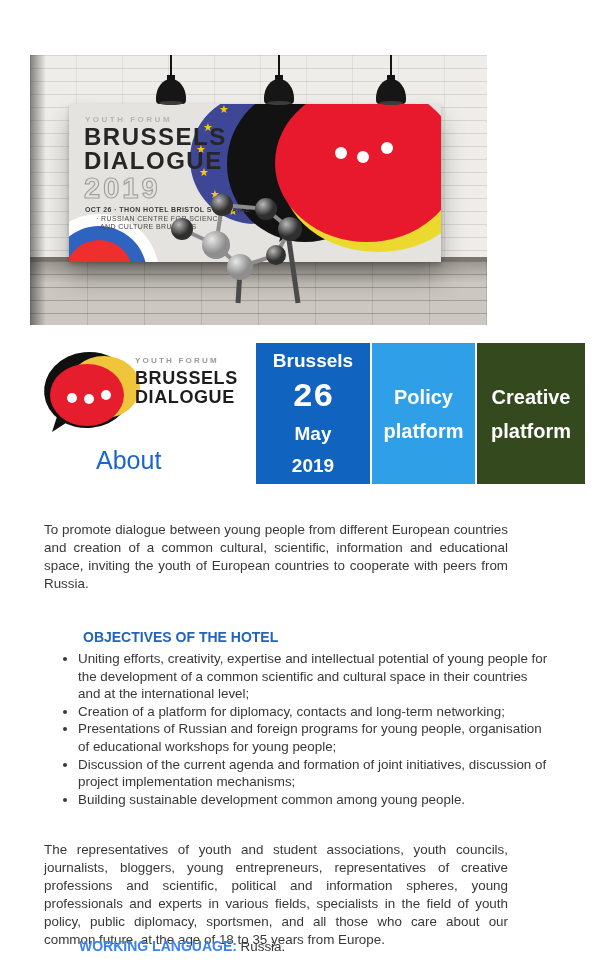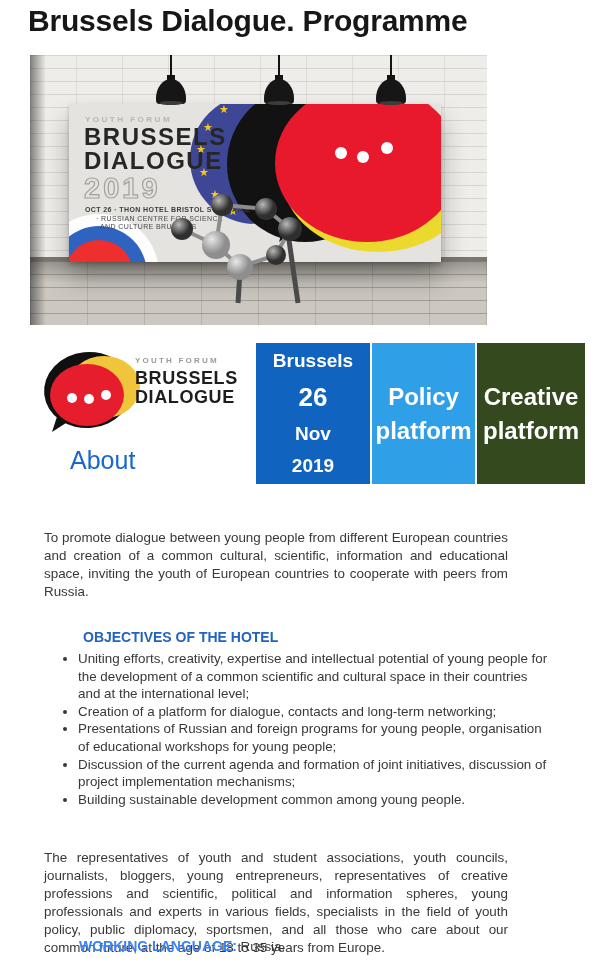--- a/index.html
+++ b/index.html
@@ -77,50 +77,49 @@
   .lm-tail{position:absolute;left:12px;top:60px;width:26px;height:24px;background:#101010;
            clip-path:polygon(0 100%,30% 0,100% 30%);}
   .lm-yellow{position:absolute;left:28px;top:8px;width:72px;height:62px;border-radius:50%;
              background:#f0c53c;}
   .lm-red{position:absolute;left:10px;top:16px;width:74px;height:62px;border-radius:50%;
           background:#e51d2c;}
   .lm-dot{position:absolute;width:10px;height:10px;border-radius:50%;background:#fff;z-index:2;}
   .logo-text{position:absolute;left:135px;top:356px;}
   .logo-yf{font-size:8px;font-weight:bold;letter-spacing:2.2px;color:#9a9a9a;margin-bottom:4px;}
   .logo-big{font-size:18px;font-weight:800;color:#1d1d1d;letter-spacing:.6px;line-height:19px;}
-  .about-link{position:absolute;left:70px;top:446px;font-size:25px;color:#1a66cc;cursor:pointer;}
+  .about-link{position:absolute;left:96px;top:446px;font-size:25px;color:#1a66cc;cursor:pointer;}
 
   
   .blk{position:absolute;top:343px;height:141px;color:#fff;font-weight:bold;display:flex;
        flex-direction:column;align-items:center;}
   .blk-date{left:256px;width:114px;background:#1063be;justify-content:space-between;
             padding:7px 0;box-sizing:border-box;}
   .blk-date .s{font-size:19px;}
-  .blk-date .b{font-size:26px;line-height:30px;}
+  .blk-date .b{font-size:34px;line-height:30px;font-family:Liberation Mono, monospace;}
   .blk-policy{left:372px;width:103px;background:#2f9fe8;justify-content:center;}
   .blk-green{left:477px;width:108px;background:#344a1e;justify-content:center;}
-  .blk-line{font-size:24px;line-height:34px;}
+  .blk-line{font-size:20px;line-height:34px;}
 
   
   .sec-heading{position:absolute;left:83px;font-size:14px;font-weight:bold;color:#2163be;}
   .body-par{position:absolute;left:44px;width:464px;font-size:13.4px;line-height:18px;
-            text-align:justify;color:#383838;margin-top:8px;}
+            text-align:justify;color:#383838;}
   .bold-lead{font-weight:bold;color:#474747;}
   .obj-list{position:absolute;left:44px;top:650px;width:472px;margin:0;padding:0 0 0 34px;
             font-size:13.4px;line-height:17.6px;color:#383838;}
   .obj-list li{margin:0;padding:0;}
   .wl-line{position:absolute;left:79px;top:938px;font-size:13.4px;color:#383838;}
   .wl-label{font-size:14px;font-weight:bold;color:#3b82f6;}
 </style>
 </head>
 <body>
 
 <div id="page">
 
-  <div class="page-title">Brussels Dialogue. Programme</div>
 
   <div class="banner">
     <div class="wall"></div>
     <div class="floor"></div>
 
     <div class="lamp" style="left:126px">
       <div class="cord"></div>
         <div class="neck"></div>
         <div class="shade"></div>
         <div class="rim"></div>
@@ -212,39 +211,39 @@
   <div class="logo-text">
     <div class="logo-yf">YOUTH FORUM</div>
     <div class="logo-big">BRUSSELS</div>
     <div class="logo-big">DIALOGUE</div>
   </div>
   <div class="about-link">About</div>
 
   <div class="blk blk-date">
     <span class="s">Brussels</span>
     <span class="b">26</span>
-    <span class="s">Nov</span>
+    <span class="s">May</span>
     <span class="s">2019</span>
   </div>
   <div class="blk blk-policy">
     <span class="blk-line">Policy</span>
     <span class="blk-line">platform</span>
   </div>
   <div class="blk blk-green">
     <span class="blk-line">Creative</span>
     <span class="blk-line">platform</span>
   </div>
 
   <div class="body-par" style="top:521px">To promote dialogue between young people from different European countries and creation of a common cultural, scientific, information and educational space, inviting the youth of European countries to cooperate with peers from Russia.</div>
 
 
   <div class="sec-heading" style="top:629px">OBJECTIVES OF THE HOTEL</div>
   <ul class="obj-list">
     <li>Uniting efforts, creativity, expertise and intellectual potential of young people for the development of a common scientific and cultural space in their countries and at the international level;</li>
-    <li>Creation of a platform for dialogue, contacts and long-term networking;</li>
+    <li>Creation of a platform for diplomacy, contacts and long-term networking;</li>
     <li>Presentations of Russian and foreign programs for young people, organisation of educational workshops for young people;</li>
     <li>Discussion of the current agenda and formation of joint initiatives, discussion of project implementation mechanisms;</li>
     <li>Building sustainable development common among young people.</li>
   </ul>
 
   <div class="body-par" style="top:841px">The representatives of youth and student associations, youth councils, journalists, bloggers, young entrepreneurs, representatives of creative professions and scientific, political and information spheres, young professionals and experts in various fields, specialists in the field of youth policy, public diplomacy, sportsmen, and all those who care about our common future, at the age of 18 to 35 years from Europe.</div>
 
   <div class="wl-line"><span class="wl-label">WORKING LANGUAGE:</span><span> Russia.</span></div>
 
 </div>

